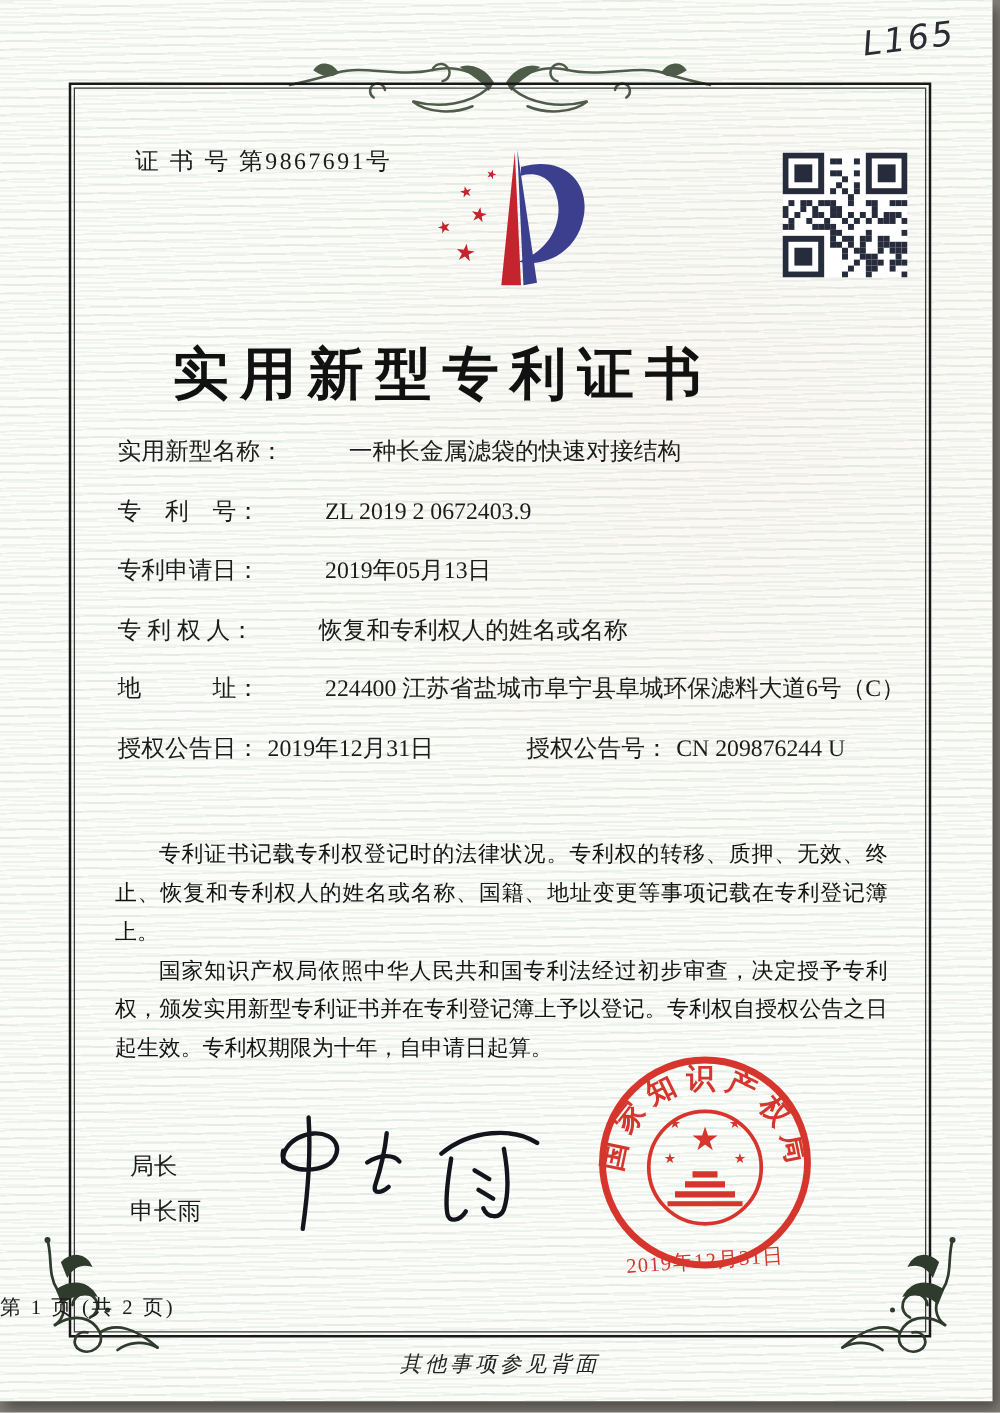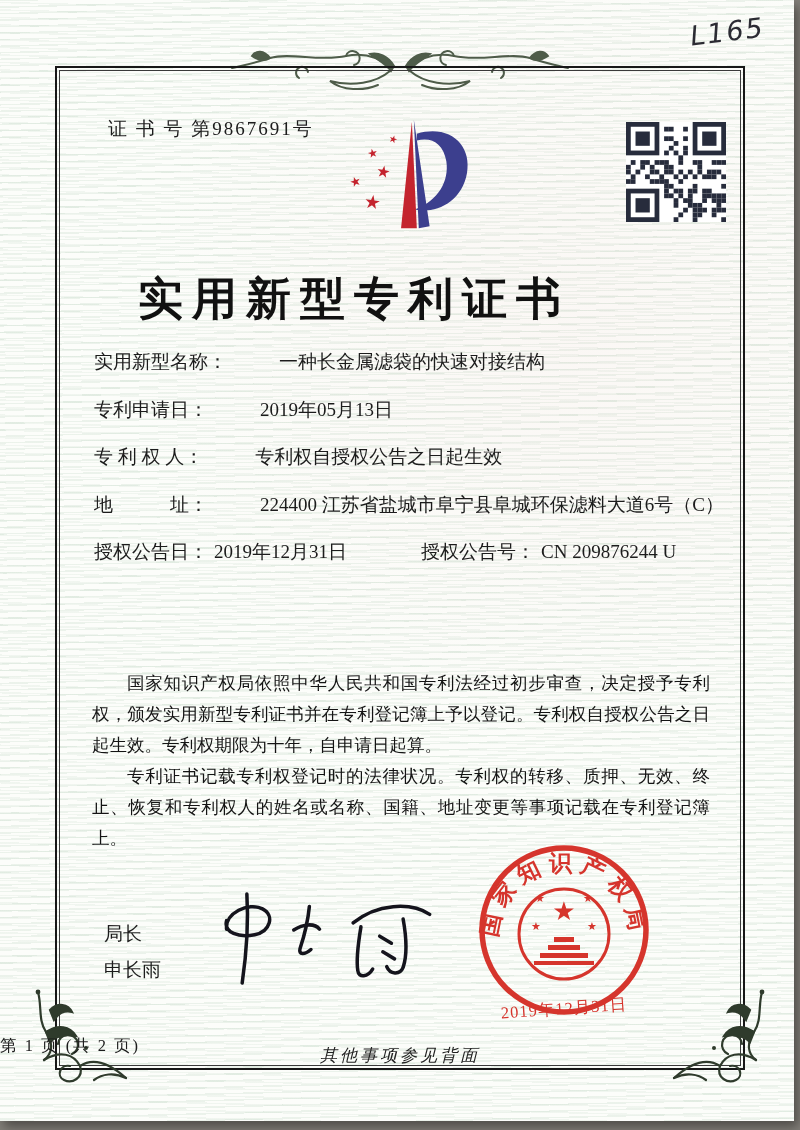--- a/index.html
+++ b/index.html
@@ -60,21 +60,21 @@
     font-size:17.5px; line-height:31px; text-align:justify; color:#141414;
   }
   .paragraphs p { text-indent:2em; }
 
   .issuer { position:absolute; left:104px; top:916px; font-size:19px; line-height:36px; }
   .signature { position:absolute; left:200px; top:872px; width:250px; height:130px; }
 
   .seal { position:absolute; left:466px; top:842px; width:196px; height:190px; }
 
   .page-no { position:absolute; left:0; top:1035px; width:800px; font-size:16.5px; letter-spacing:2px; }
-  .back-note { position:absolute; left:0; top:1044px; width:800px; text-align:center; font-size:17px; font-style:italic; letter-spacing:3px; color:#222; }
+  .back-note { position:absolute; left:0; top:1080px; width:800px; text-align:center; font-size:17px; font-style:italic; letter-spacing:3px; color:#222; }
 </style>
 </head>
 <body>
 
 <div class="paper">
 
   <svg class="ornament-top" viewBox="0 0 340 62">
     <g stroke="#4e5c49" stroke-width="2" fill="none" stroke-linecap="round">
       <g id="side">
         <path d="M178,30 C190,20 206,14 224,18 C250,24 280,14 300,20 C318,26 330,28 338,30"></path>
@@ -261,46 +261,50 @@
       </svg></div>
 
   <div class="title">实用新型专利证书</div>
 
   <div class="fields">
     <div class="field-row">
       <span class="field-label">实用新型名称：</span>
       <span class="field-value">一种长金属滤袋的快速对接结构</span>
     </div>
     <div class="field-row">
+      <span class="field-label">专　利　号：</span>
+      <span class="field-value">ZL 2019 2 0672403.9</span>
+    </div>
+    <div class="field-row">
       <span class="field-label">专利申请日：</span>
       <span class="field-value">2019年05月13日</span>
     </div>
     <div class="field-row">
       <span class="field-label">专 利 权 人：</span>
-      <span class="field-value">专利权自授权公告之日起生效</span>
+      <span class="field-value">恢复和专利权人的姓名或名称</span>
     </div>
     <div class="field-row">
       <span class="field-label">地　　　址：</span>
       <span class="field-value">224400 江苏省盐城市阜宁县阜城环保滤料大道6号（C）</span>
     </div>
     <div class="field-row dual">
       <span class="field-pair">
         <span class="field-label">授权公告日：</span>
         <span class="field-value">2019年12月31日</span>
       </span>
       <span class="field-pair second">
         <span class="field-label">授权公告号：</span>
         <span class="field-value">CN 209876244 U</span>
       </span>
     </div>
   </div>
 
   <div class="paragraphs">
+    <p>专利证书记载专利权登记时的法律状况。专利权的转移、质押、无效、终止、恢复和专利权人的姓名或名称、国籍、地址变更等事项记载在专利登记簿上。</p>
     <p>国家知识产权局依照中华人民共和国专利法经过初步审查，决定授予专利权，颁发实用新型专利证书并在专利登记簿上予以登记。专利权自授权公告之日起生效。专利权期限为十年，自申请日起算。</p>
-    <p>专利证书记载专利权登记时的法律状况。专利权的转移、质押、无效、终止、恢复和专利权人的姓名或名称、国籍、地址变更等事项记载在专利登记簿上。</p>
   </div>
 
   <div class="issuer">
     <div>局长</div>
     <div>申长雨</div>
   </div>
 
   <svg class="signature" viewBox="0 0 320 130">
     <g stroke="#14141c" stroke-width="4.5" fill="none" stroke-linecap="round">
       <path d="M34,55 C32,34 62,20 80,29 C96,37 90,58 70,62 C50,66 30,60 34,44"></path>

